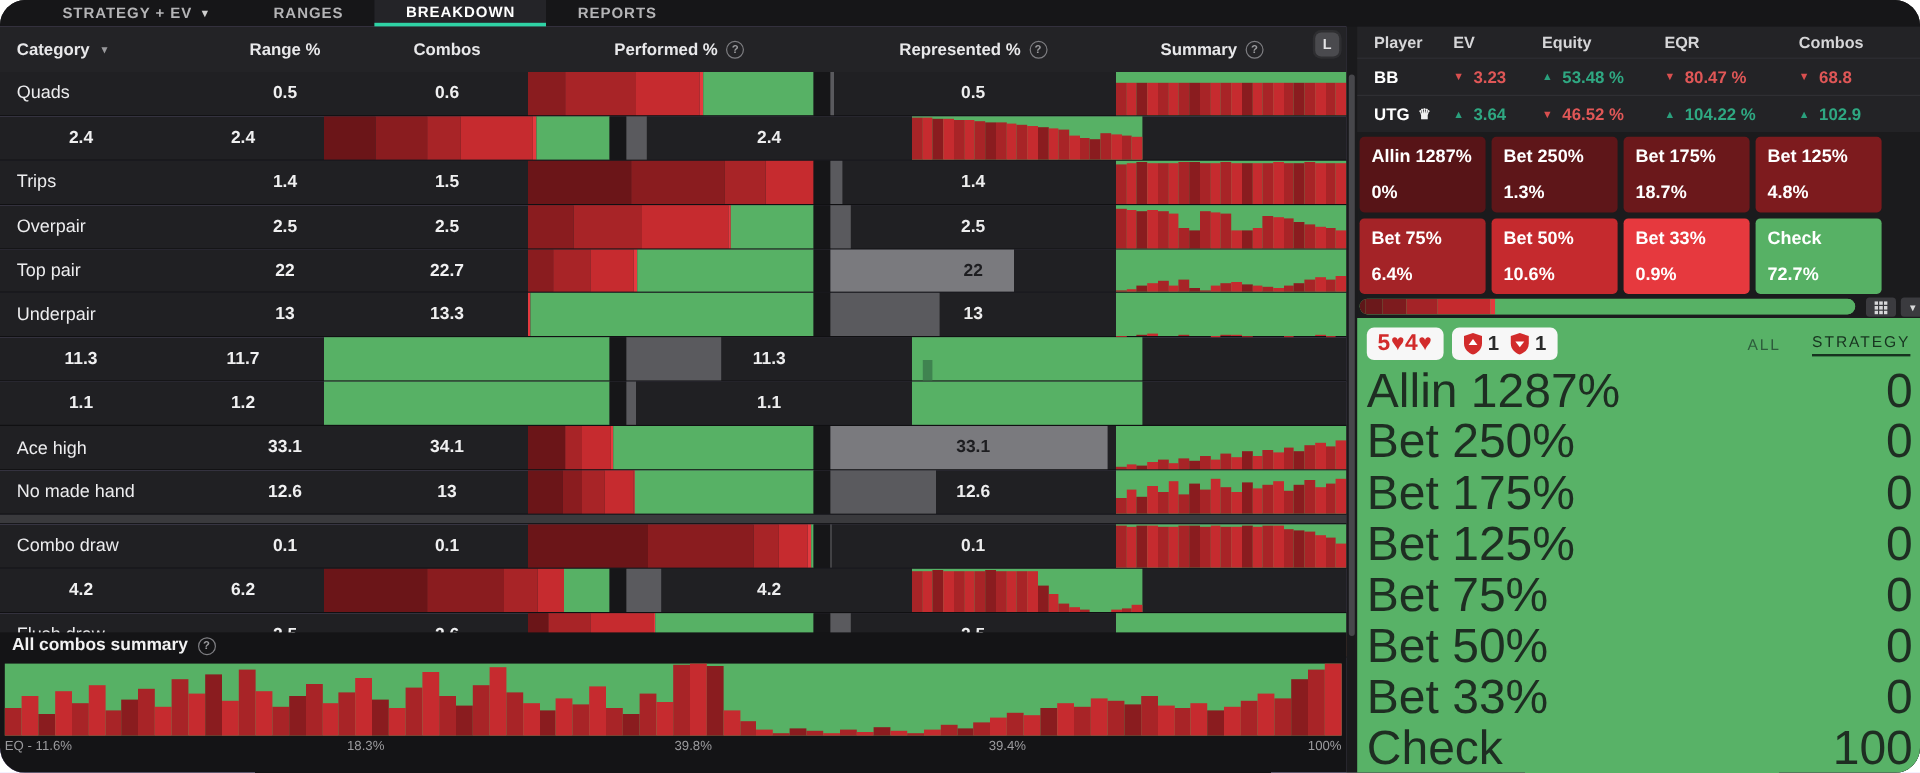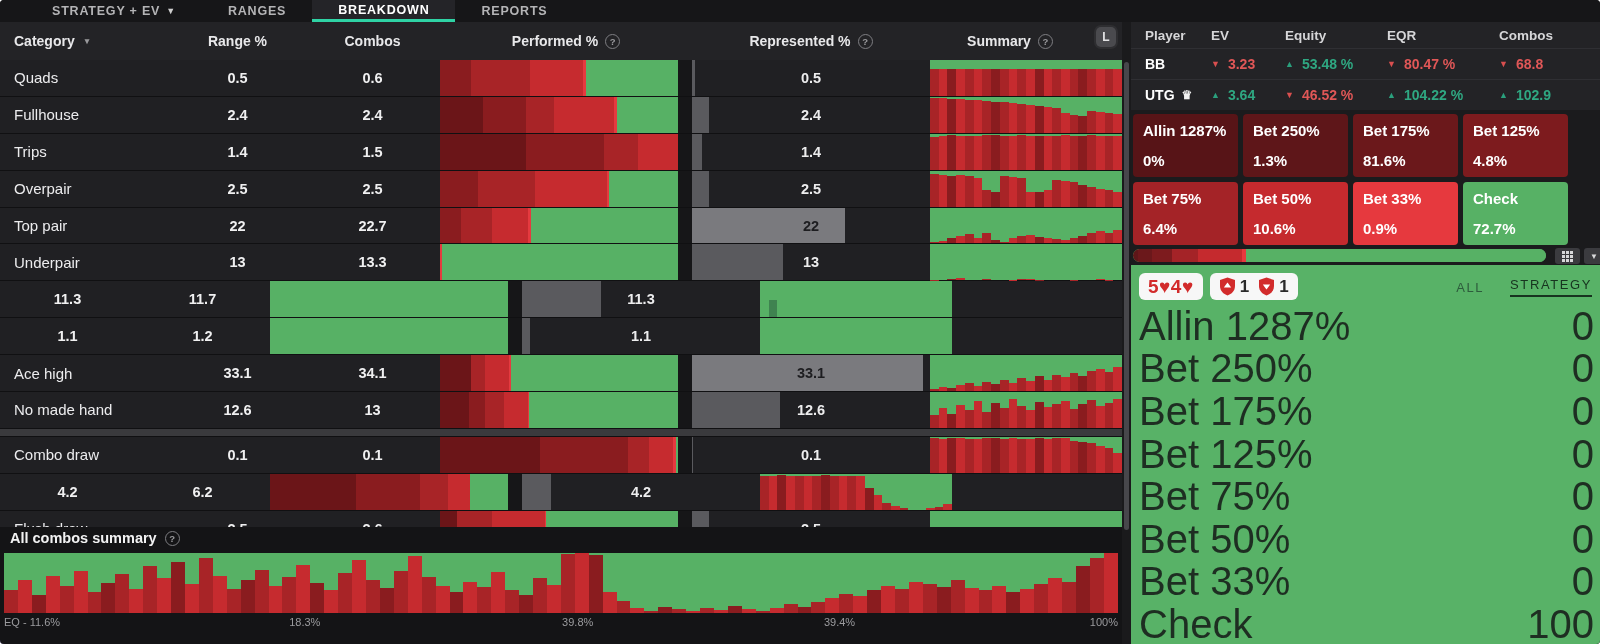--- a/index.html
+++ b/index.html
@@ -1,17 +1,17 @@
 <!DOCTYPE html>
 <html><head>
 <meta charset="utf-8">
 <style>
   * { margin:0; padding:0; box-sizing:border-box; }
   body { background:#ffffff; font-family:"Liberation Sans", sans-serif; }
-  .app { position:relative; width:1600px; height:644px; background:#1b1b1d; border-radius:4px; overflow:hidden; }
+  .app { position:relative; width:1600px; height:644px; background:#1b1b1d; border-radius:21px; overflow:hidden; }
 
   
   .tabbar { position:absolute; left:0; top:0; width:100%; height:22px; background:#161618; display:flex; align-items:stretch; padding-left:26px; z-index:5; }
   .tab { display:flex; align-items:center; gap:6px; padding:0 26px; font-size:12.5px; font-weight:700; letter-spacing:0.8px; color:#b4b4b6; cursor:pointer; }
   .tab.active { background:#242428; color:#fff; border-bottom:3px solid #2fd3a5; }
   .tab .caret { font-size:9px; color:#cfcfcf; }
 
   
   .left { position:absolute; left:0; top:22px; width:1122px; bottom:0; background:#c4b5fd; }
   .thead { position:absolute; left:0; top:0; width:100%; height:38px; background:#232326; display:flex; align-items:center; color:#e8e8ea; font-size:14px; font-weight:700; }
@@ -174,21 +174,20 @@
               <div style="height: 74%; background: rgb(168, 36, 39);"></div>
               <div style="height: 75%; background: rgb(138, 28, 31);"></div>
               <div style="height: 74%; background: rgb(168, 36, 39);"></div>
               <div style="height: 75%; background: rgb(198, 43, 47);"></div>
               <div style="height: 75%; background: rgb(168, 36, 39);"></div>
               <div style="height: 74%; background: rgb(198, 43, 47);"></div>
             </div>
           </div>
         </div>
         <div class="row">
-          <div class="cell c-cat">Fullhouse</div>
           <div class="cell c-rng">2.4</div>
           <div class="cell c-cmb">2.4</div>
           <div class="cell c-perf">
             <div class="perfbar">
               <div class="perfseg" style="width: 18%; background: rgb(107, 21, 24);"></div>
               <div class="perfseg" style="width: 18%; background: rgb(138, 28, 31);"></div>
               <div class="perfseg" style="width: 12%; background: rgb(168, 36, 39);"></div>
               <div class="perfseg" style="width: 25%; background: rgb(198, 43, 47);"></div>
               <div class="perfseg" style="width: 1.2%; background: rgb(229, 58, 63);"></div>
               <div class="perfseg" style="width: 25.8%; background: rgb(87, 177, 101);"></div>
@@ -874,21 +873,21 @@
         <button class="abtn" style="background: rgb(87, 20, 23);">
           <span>Allin 1287%</span>
           <span>0%</span>
         </button>
         <button class="abtn" style="background: rgb(94, 22, 25);">
           <span>Bet 250%</span>
           <span>1.3%</span>
         </button>
         <button class="abtn" style="background: rgb(107, 24, 27);">
           <span>Bet 175%</span>
-          <span>81.6%</span>
+          <span>18.7%</span>
         </button>
         <button class="abtn" style="background: rgb(125, 27, 30);">
           <span>Bet 125%</span>
           <span>4.8%</span>
         </button>
         <button class="abtn" style="background: rgb(164, 35, 39);">
           <span>Bet 75%</span>
           <span>6.4%</span>
         </button>
         <button class="abtn" style="background: rgb(197, 42, 46);">

